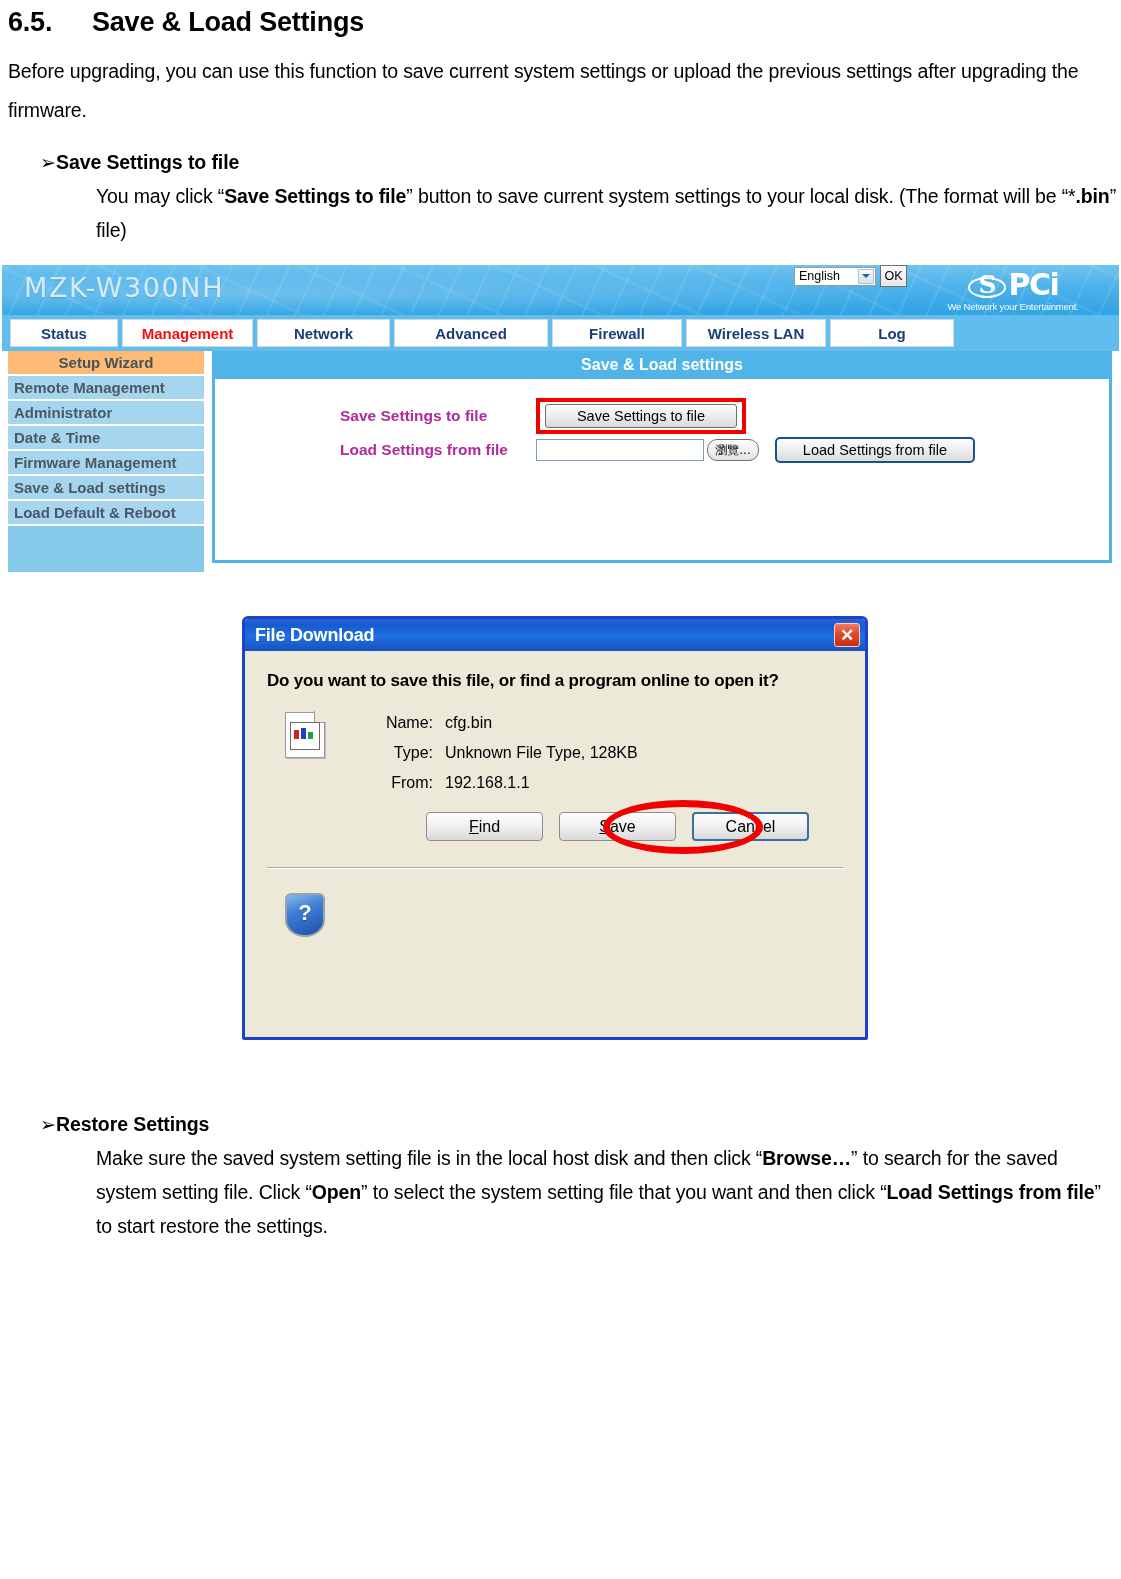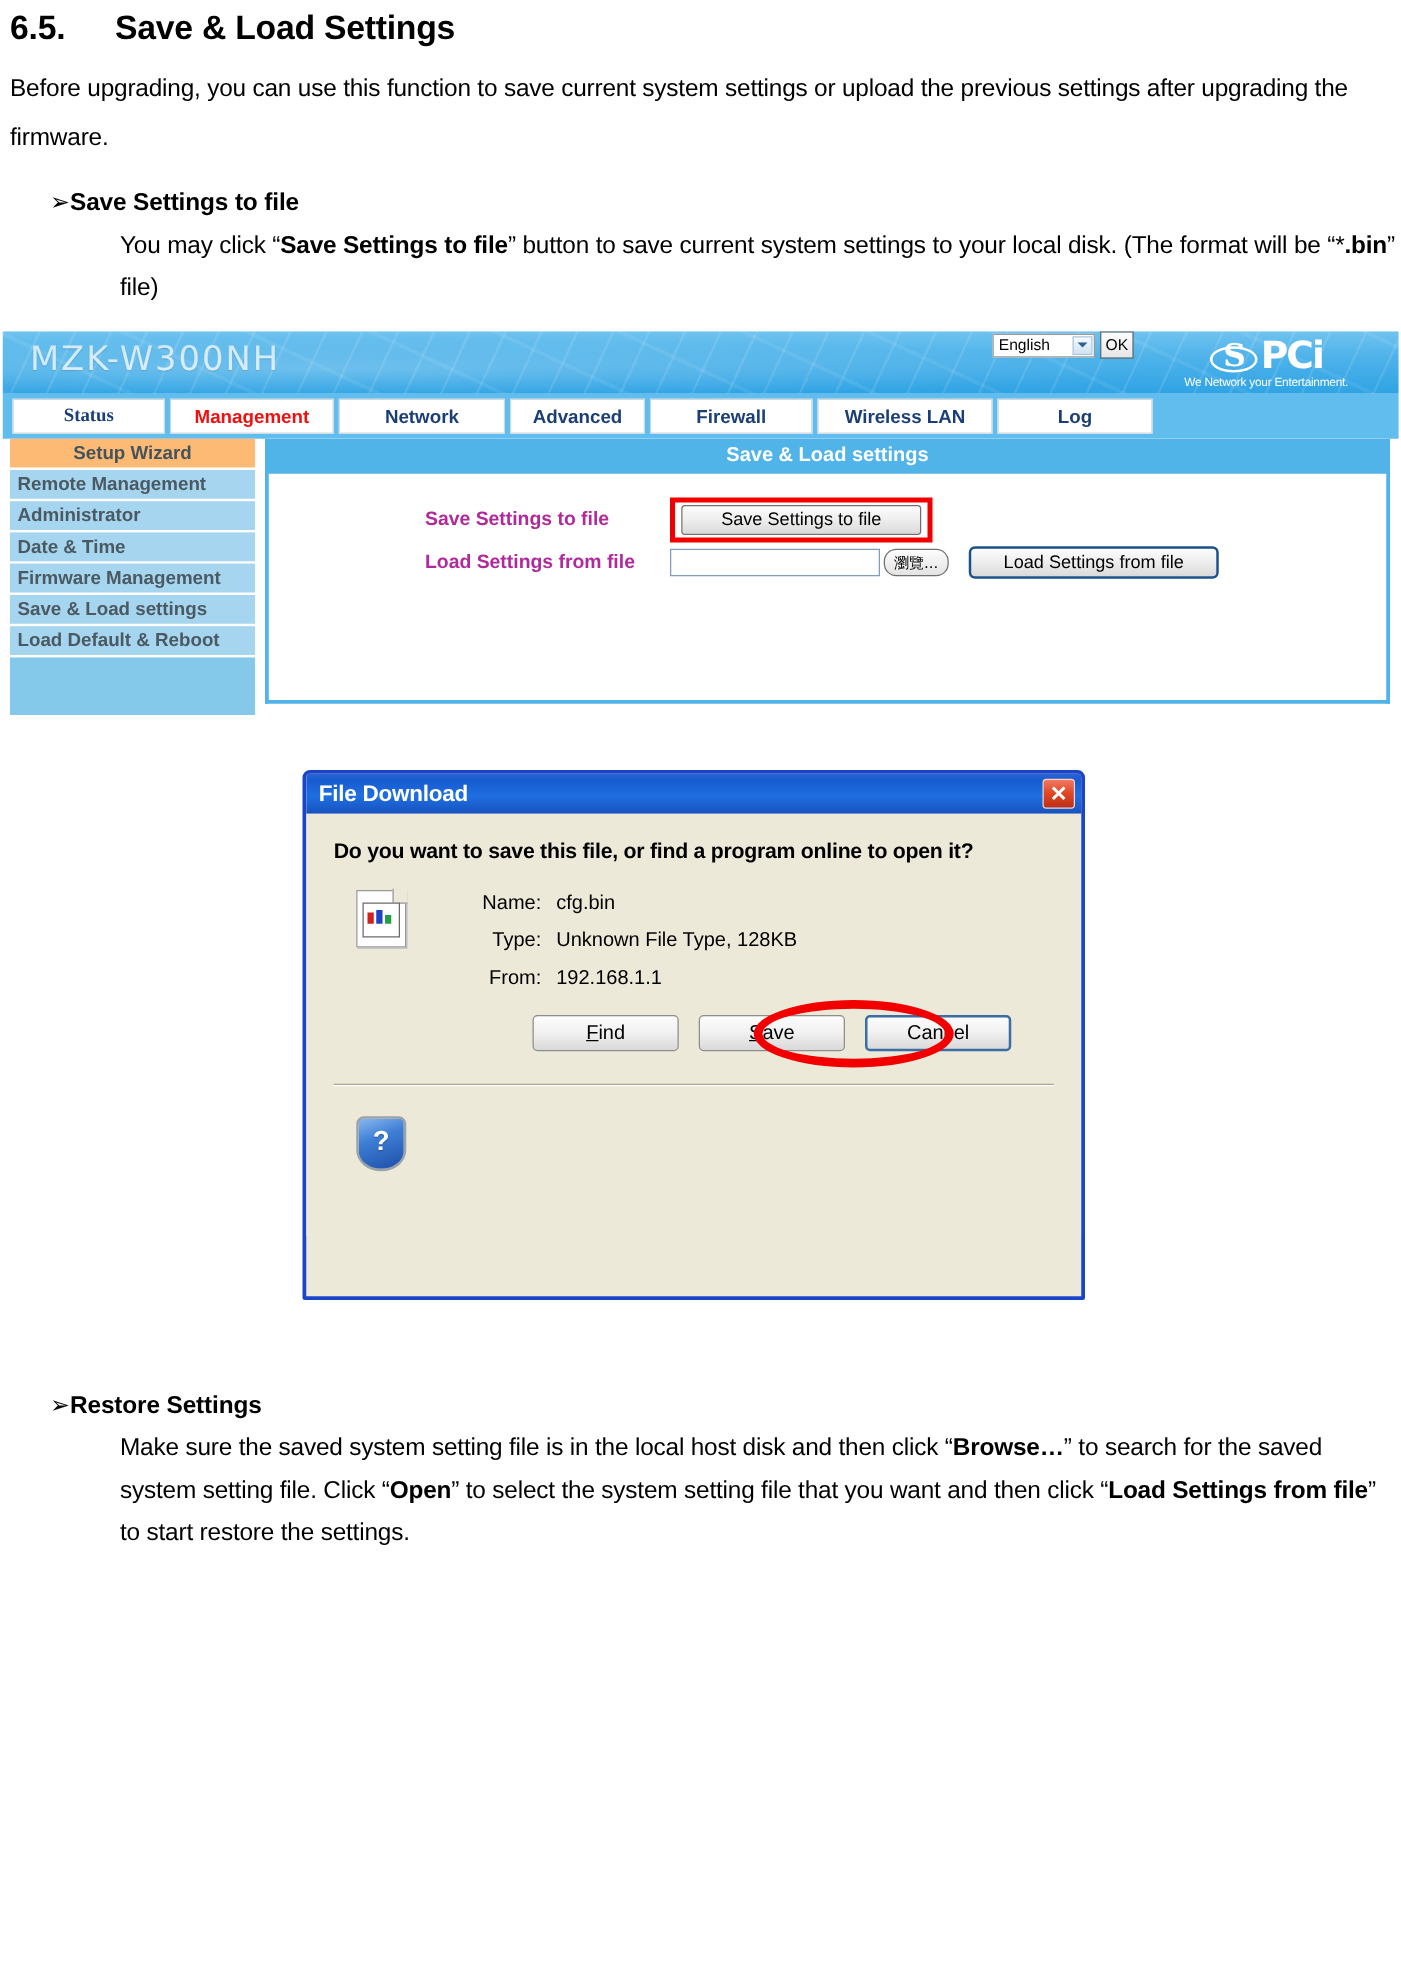--- a/index.html
+++ b/index.html
@@ -188,24 +188,24 @@
   }
   .tab {
     background: #ffffff;
     border: 1px solid #cfd8dd;
     height: 28px;
     display: flex; align-items: center; justify-content: center;
     font-size: 15px; font-weight: bold;
     color: #1b3f75;
     box-sizing: border-box;
   }
-  .tab.t0 { width: 122px; font-family: Liberation Serif, serif; }
+  .tab.t0 { width: 108px; }
   .tab.t1 { width: 131px; color: #f01010; }
   .tab.t2 { width: 133px; }
-  .tab.t3 { width: 108px; }
+  .tab.t3 { width: 154px; }
   .tab.t4 { width: 130px; }
   .tab.t5 { width: 140px; }
   .tab.t6 { width: 124px; }
 
   .router-body {
     position: absolute;
     left: 0; top: 86px;
     width: 1117px; height: 224px;
   }
   .sidebar {

